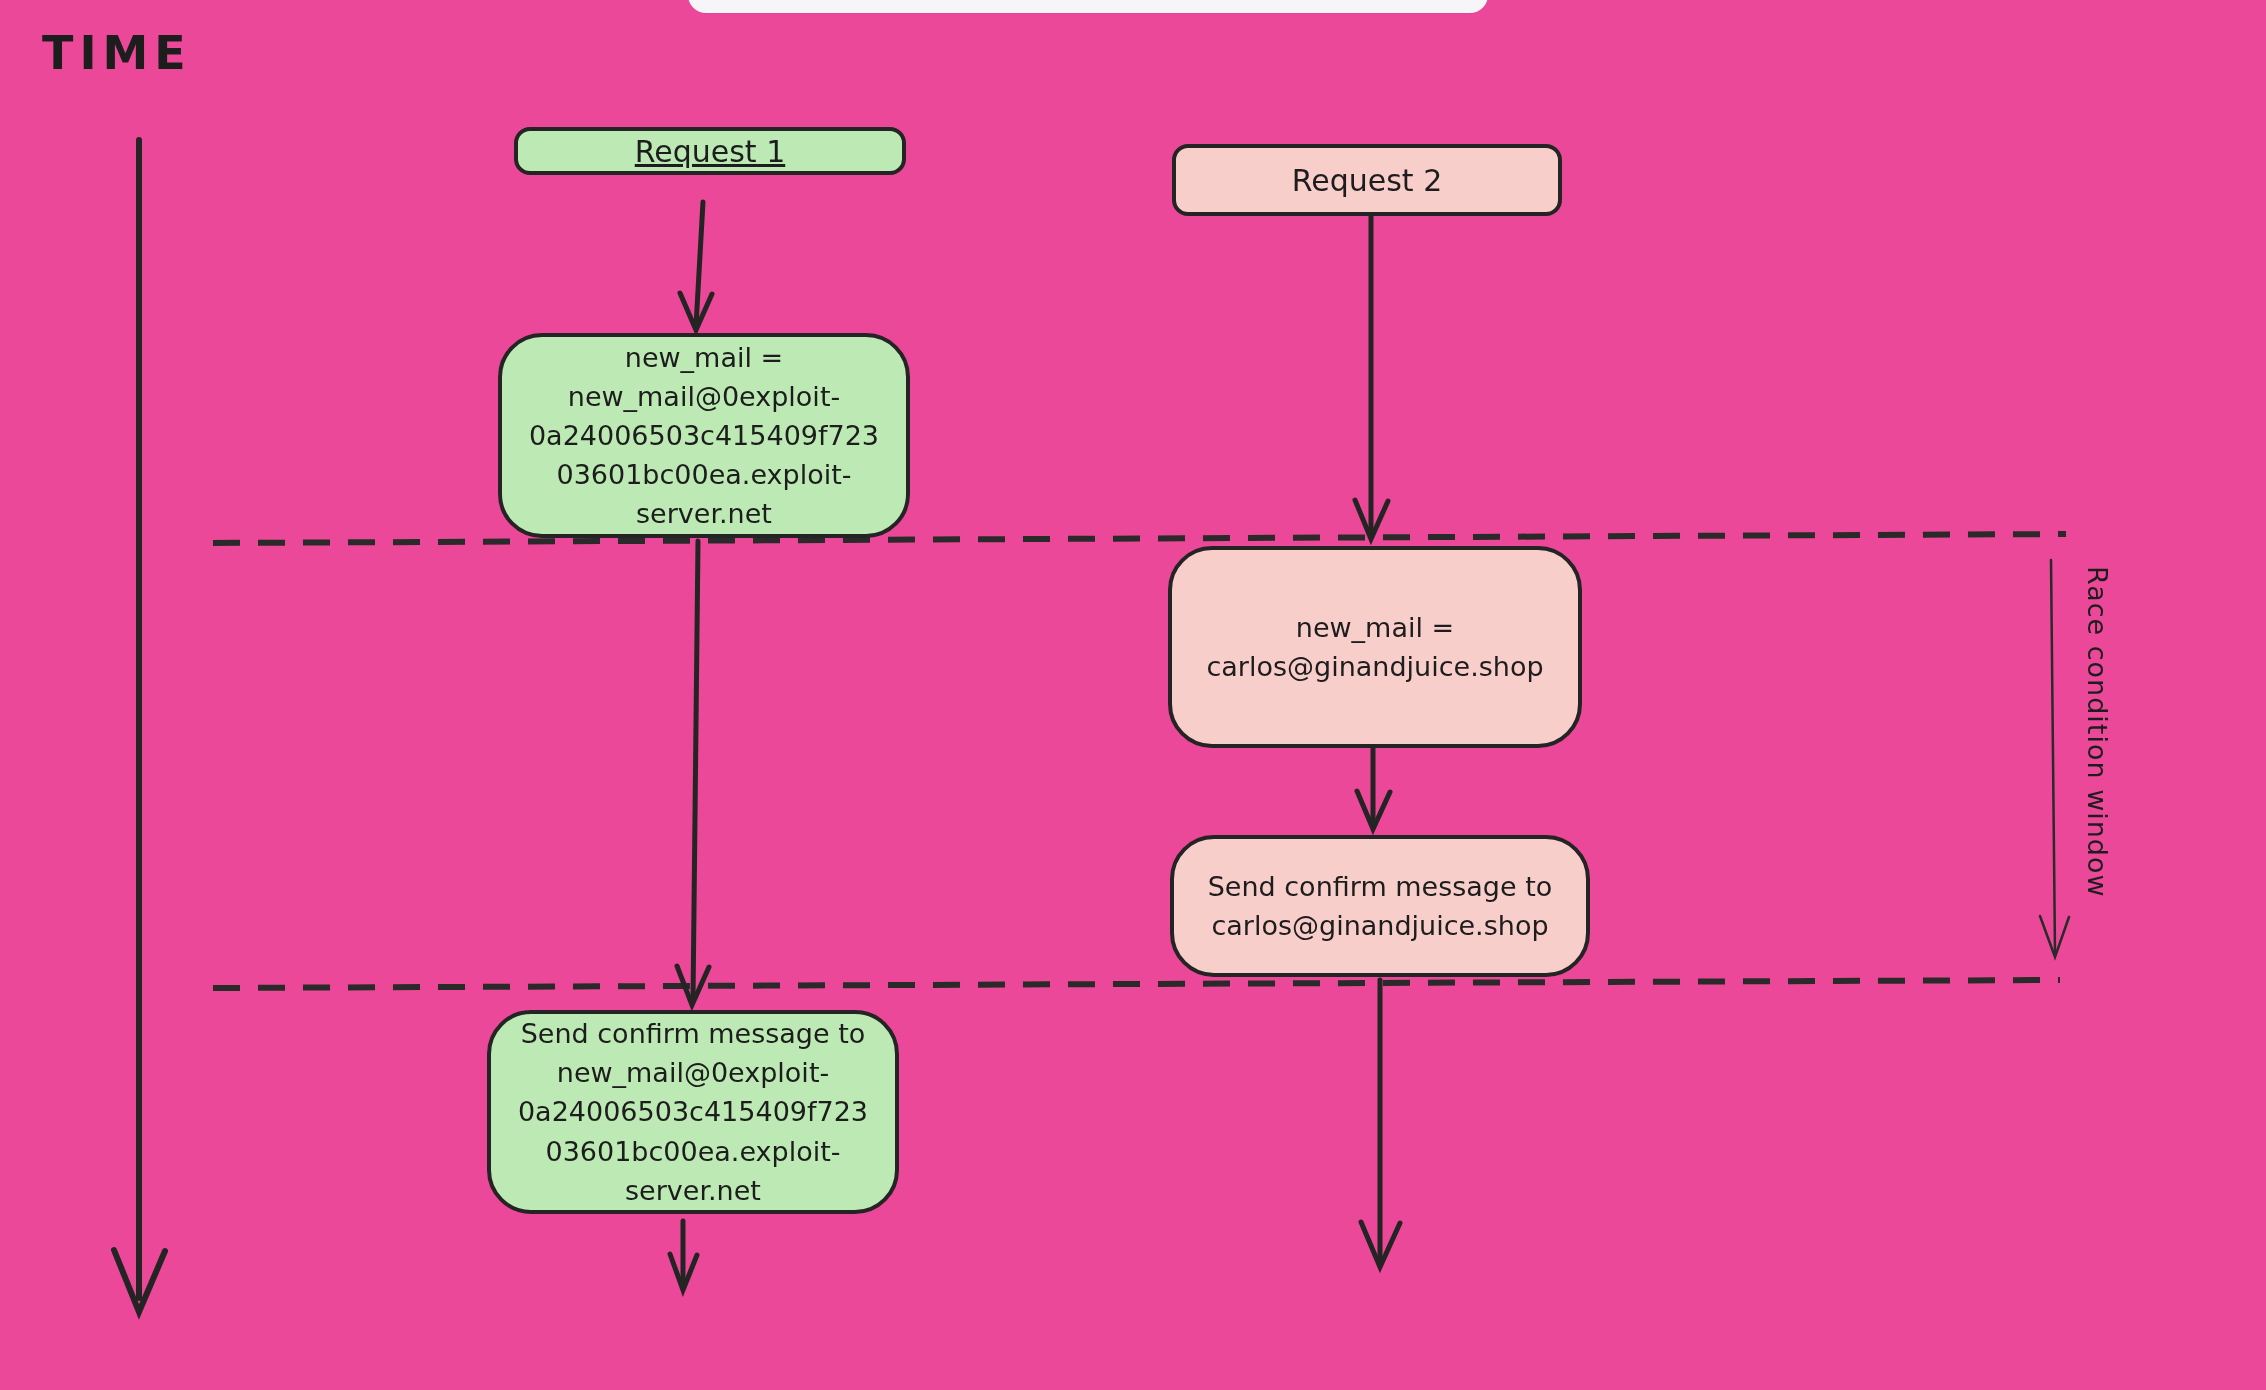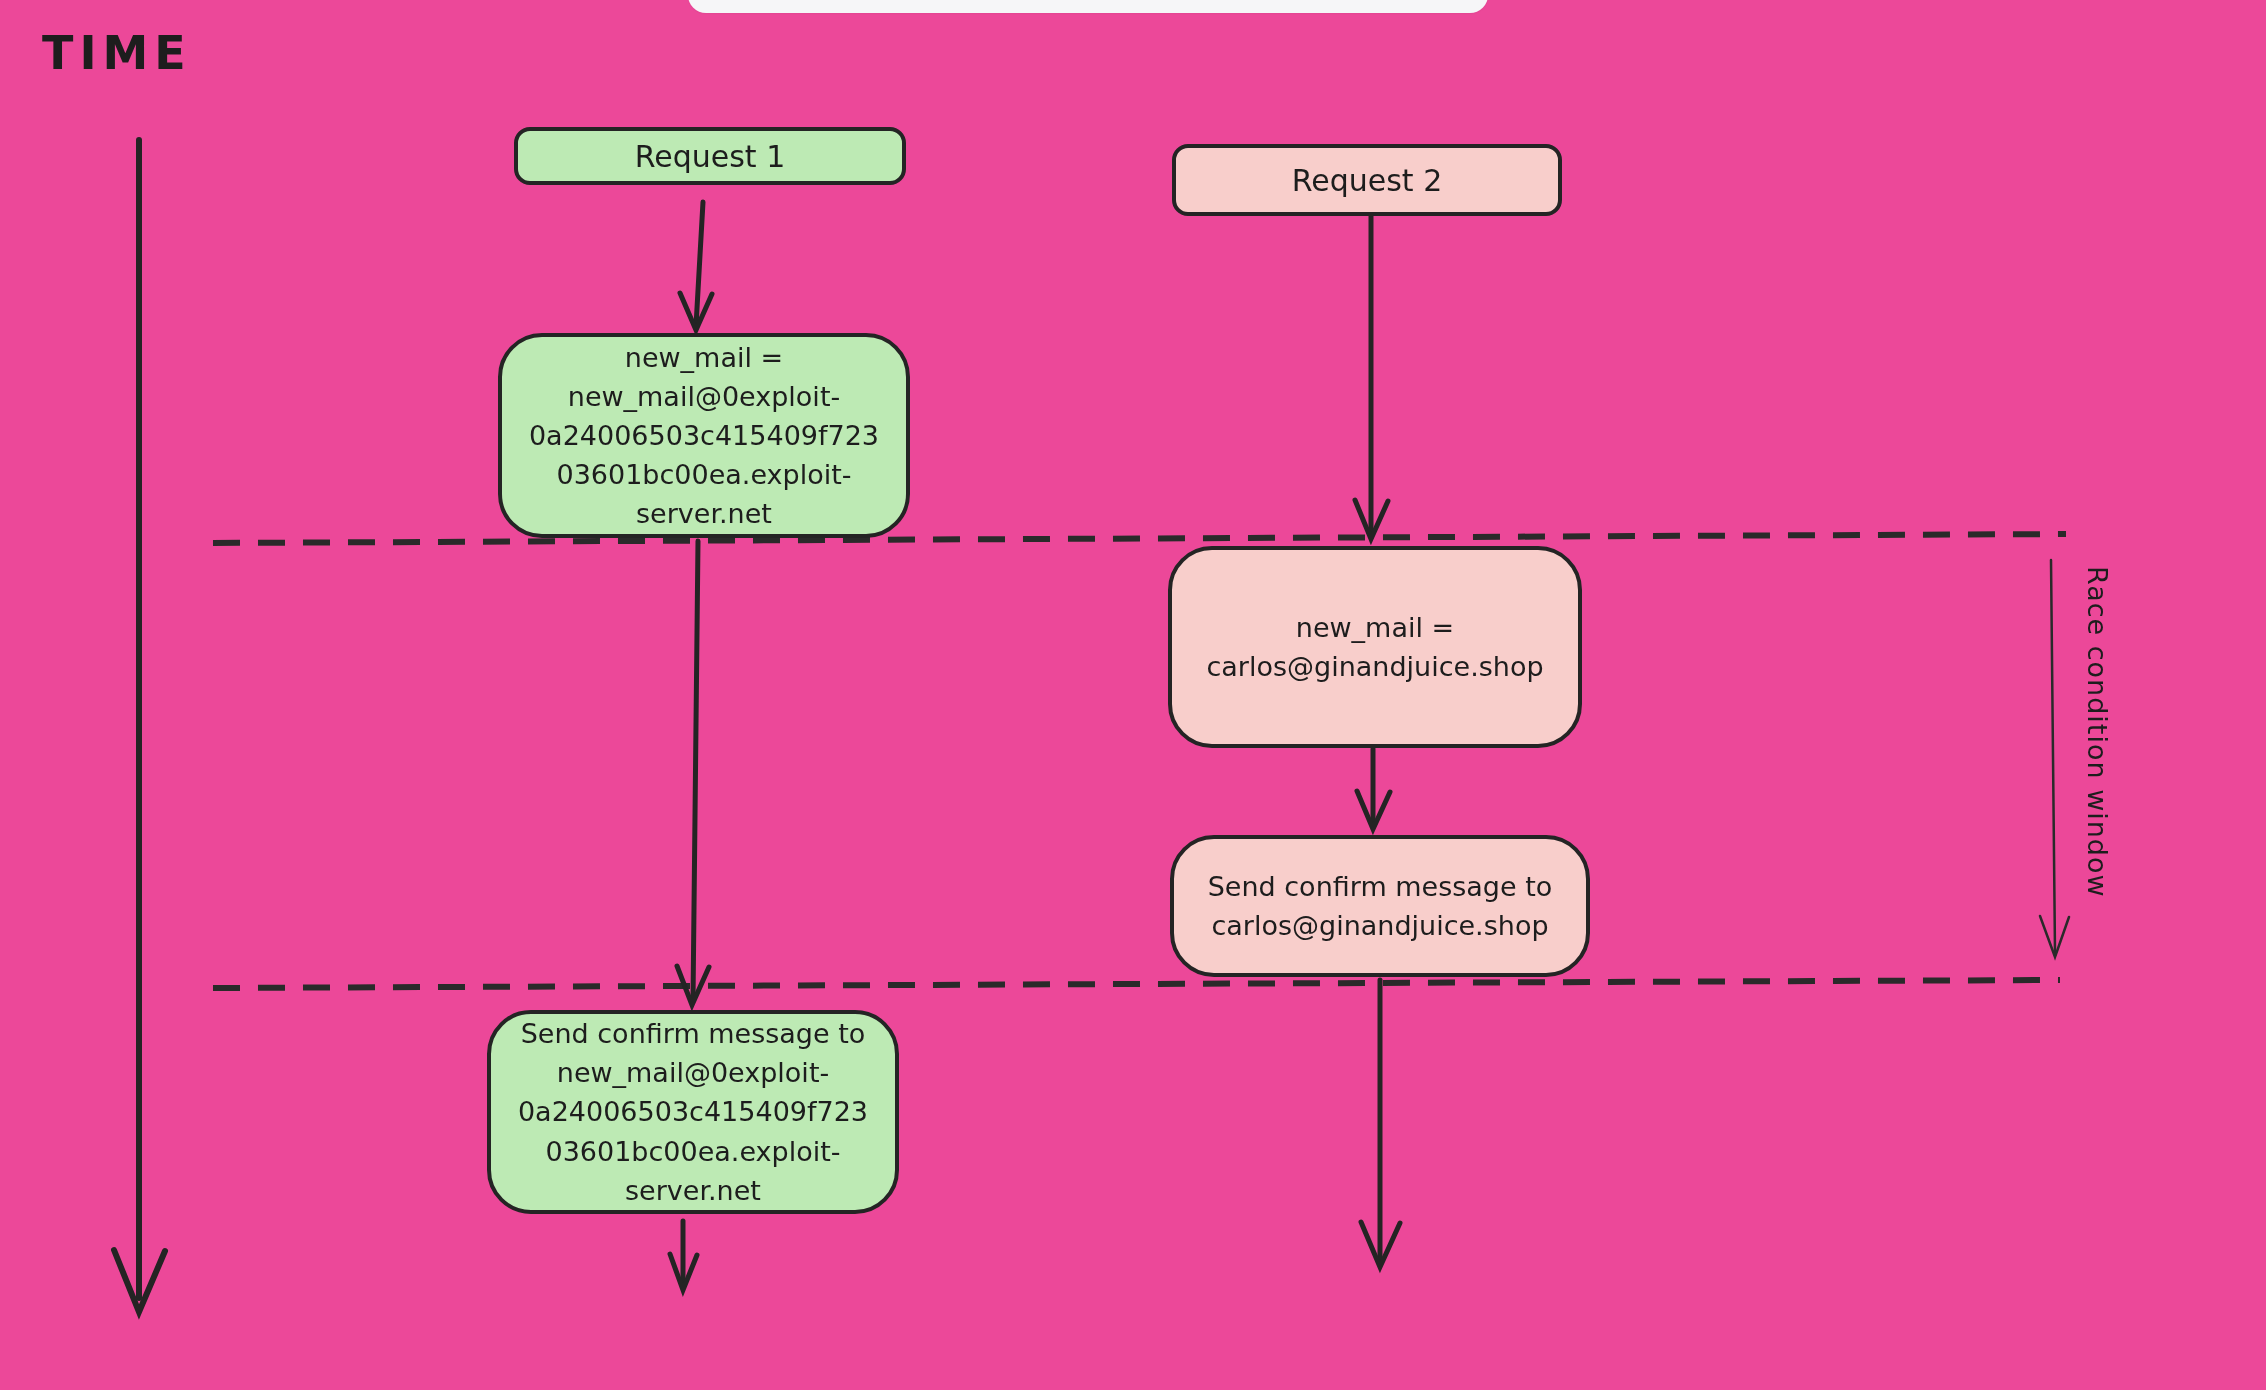--- a/index.html
+++ b/index.html
@@ -114,21 +114,21 @@
       <path d="M1380,980 L1380,1260"></path>
       <path d="M1361,1222 L1380,1267 L1400,1223"></path>
     </g>
 
     <g stroke="#2a2a2a" stroke-width="2.5" fill="none" stroke-linecap="round">
       <path d="M2051,560 L2055,952"></path>
       <path d="M2040,916 L2055,957 L2069,917"></path>
     </g>
   </svg>
 
-  <div class="node header green" style="left:514px; top:127px; width:392px; height:58px;">
+  <div class="node header green" style="left:514px; top:127px; width:392px; height:48px;text-decoration:underline;">
     <span>Request 1</span>
   </div>
 
   <div class="node step green" style="left:498px; top:333px; width:412px; height:205px;">
     <span>new_mail =
 new_mail@0exploit-
 0a24006503c415409f723
 03601bc00ea.exploit-
 server.net</span>
   </div>

